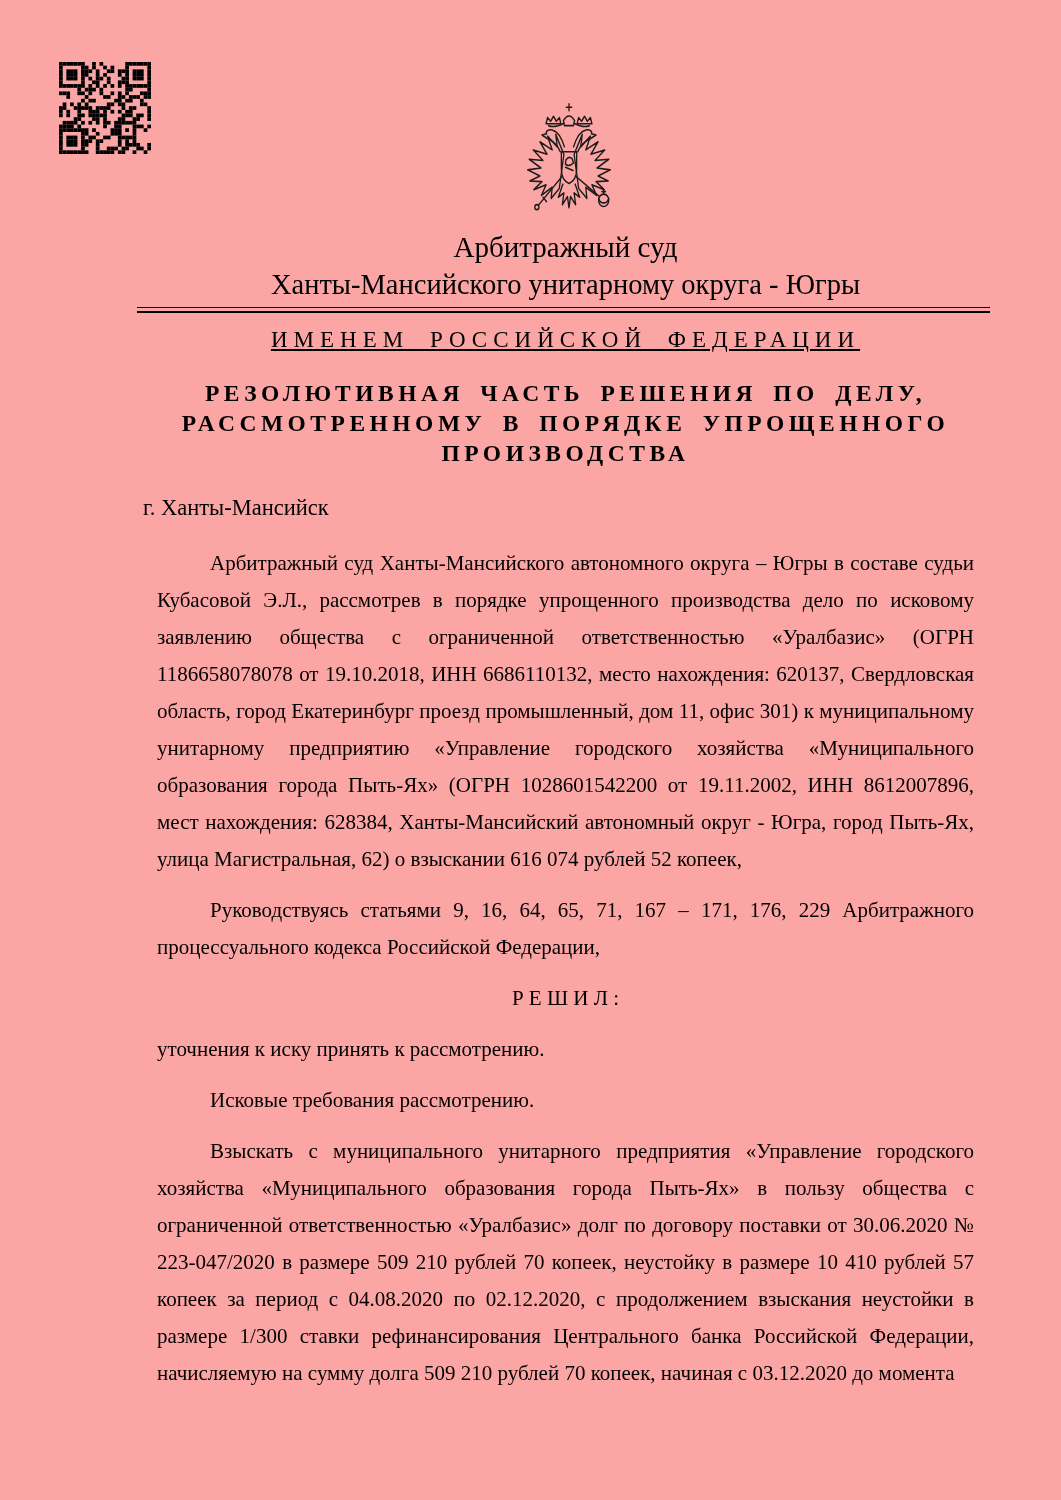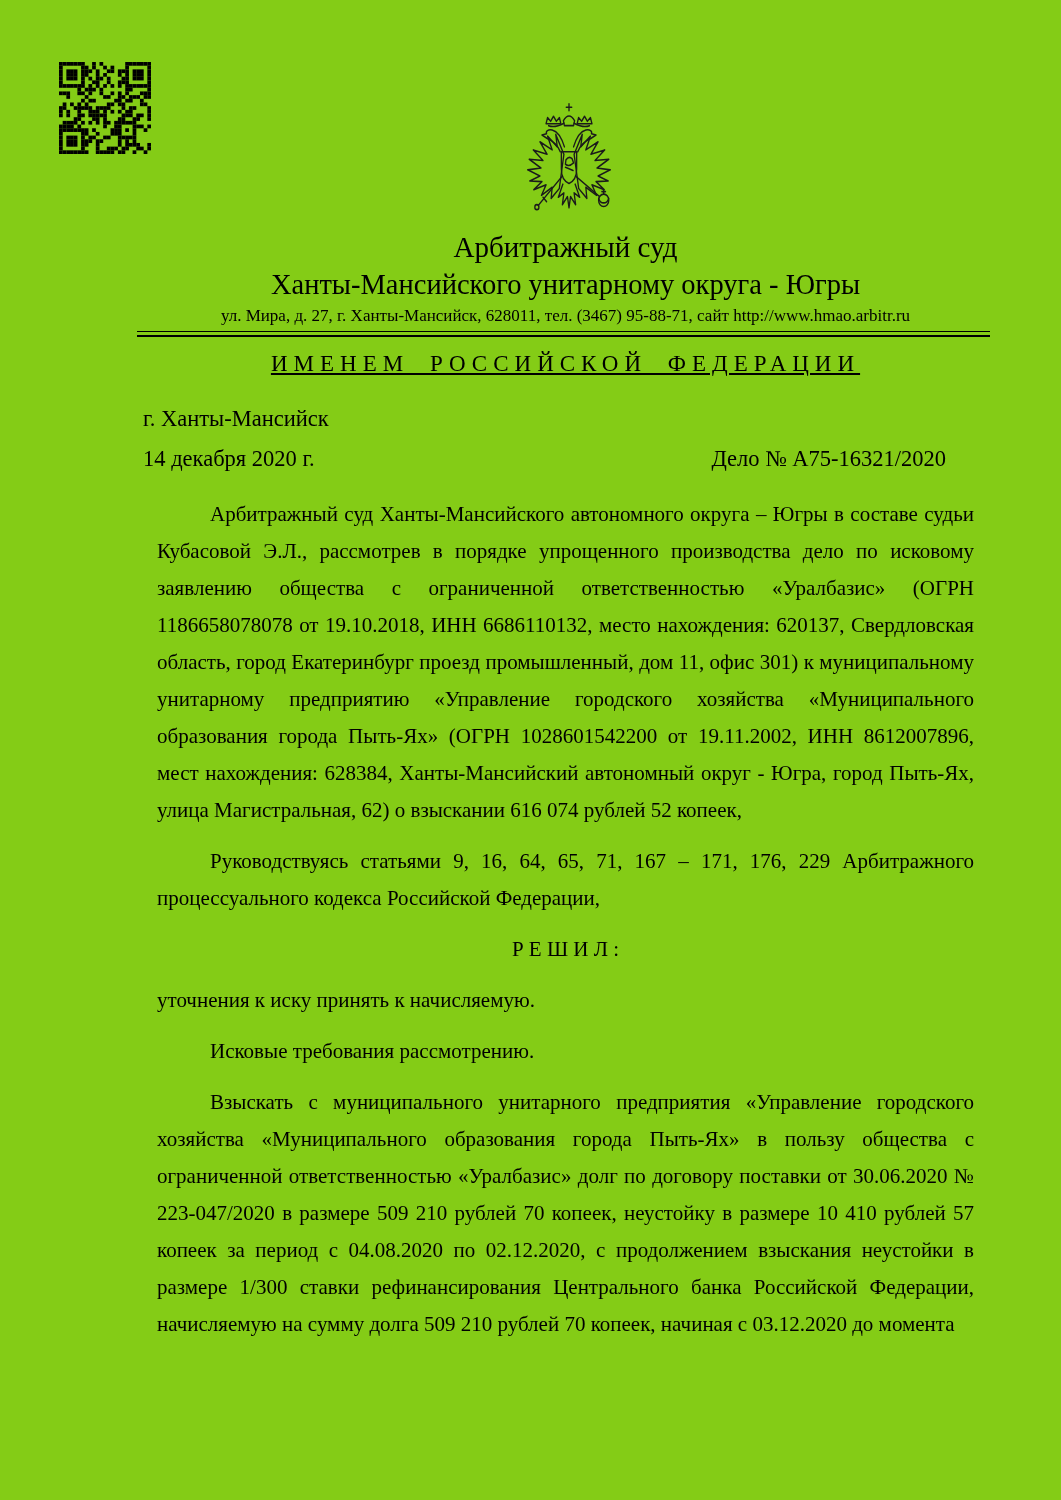--- a/index.html
+++ b/index.html
@@ -1,21 +1,21 @@
 <!DOCTYPE html>
 <html lang="ru"><head>
 <meta charset="utf-8">
 <style>
   html,body{margin:0;padding:0;}
   body{
     width:1061px;height:1500px;background:#ffffff;position:relative;
     font-family:"Liberation Serif","DejaVu Serif",serif;color:#000;
     overflow:hidden;
   }
-  .page{position:absolute;inset:0;background:#84cc16;}
+  .page{position:absolute;inset:0;background:#fca5a5;}
   .qr{position:absolute;left:59px;top:62px;width:92px;height:92px;}
   .emblem{position:absolute;left:518px;top:102px;width:102px;height:112px;}
   .content{position:absolute;left:143px;top:0;width:845px;}
   .court1{margin-top:228px;text-align:center;font-size:29px;line-height:38px;}
   .court2{text-align:center;font-size:28.5px;line-height:37px;}
   .addr{text-align:center;font-size:17px;line-height:22px;margin-top:2px;white-space:nowrap;}
   .rule{margin-top:4px;margin-left:-6px;margin-right:-2px;height:3px;
         border-top:1.5px solid #000;border-bottom:2.5px solid #000;}
   .imenem{margin-top:12px;text-align:center;font-size:23px;letter-spacing:6px;word-spacing:9px;line-height:30px;text-decoration:underline;}
   .doctitle{margin-top:23px;text-align:center;font-weight:bold;font-size:23.5px;
@@ -370,30 +370,26 @@
     <path d="M43.5 59.5 L20 83 M24.5 76.5 L28 80"></path>
     <circle cx="18.5" cy="84.5" r="2"></circle>
     <path d="M56.5 59.5 L80 76"></path>
     <circle cx="84" cy="79" r="5"></circle>
     <path d="M79.2 77.5 A5 5 0 0 0 88.8 77.5 M84 74 V70.5 M82.2 72 H85.8"></path>
   </svg>
 
   <div class="content">
     <div class="court1">Арбитражный суд</div>
     <div class="court2">Ханты-Мансийского унитарному округа - Югры</div>
-    <div class="addr">ул. Мира, д. 27, г. Ханты-Мансийск, 628011, тел. (3467) 95-88-71, сайт http://www.hmao.arbitr.ru</div>
     <div class="rule"></div>
     <div class="imenem">ИМЕНЕМ РОССИЙСКОЙ ФЕДЕРАЦИИ</div>
+    <div class="doctitle">РЕЗОЛЮТИВНАЯ ЧАСТЬ РЕШЕНИЯ ПО ДЕЛУ, РАССМОТРЕННОМУ В ПОРЯДКЕ УПРОЩЕННОГО ПРОИЗВОДСТВА</div>
     <div class="city">г. Ханты-Мансийск</div>
-    <div class="dateline">
-      <span>14 декабря 2020 г.</span>
-      <span class="case">Дело № А75-16321/2020</span>
-    </div>
     <div class="bodytext">
       <p class="indent">Арбитражный суд Ханты-Мансийского автономного округа – Югры в составе судьи Кубасовой Э.Л., рассмотрев в порядке упрощенного производства дело по исковому заявлению общества с ограниченной ответственностью «Уралбазис» (ОГРН 1186658078078 от 19.10.2018, ИНН 6686110132, место нахождения: 620137, Свердловская область, город Екатеринбург проезд промышленный, дом 11, офис 301) к муниципальному унитарному предприятию «Управление городского хозяйства «Муниципального образования города Пыть-Ях» (ОГРН 1028601542200 от 19.11.2002, ИНН 8612007896, мест нахождения: 628384, Ханты-Мансийский автономный округ - Югра, город Пыть-Ях, улица Магистральная, 62) о взыскании 616 074 рублей 52 копеек,</p>
       <p class="indent">Руководствуясь статьями 9, 16, 64, 65, 71, 167 – 171, 176, 229 Арбитражного процессуального кодекса Российской Федерации,</p>
       <p class="center">Р Е Ш И Л :</p>
-      <p class="plain">уточнения к иску принять к начисляемую.</p>
+      <p class="plain">уточнения к иску принять к рассмотрению.</p>
       <p class="indent">Исковые требования рассмотрению.</p>
       <p class="indent">Взыскать с муниципального унитарного предприятия «Управление городского хозяйства «Муниципального образования города Пыть-Ях» в пользу общества с ограниченной ответственностью «Уралбазис» долг по договору поставки от 30.06.2020 № 223-047/2020 в размере 509 210 рублей 70 копеек, неустойку в размере 10 410 рублей 57 копеек за период с 04.08.2020 по 02.12.2020, с продолжением взыскания неустойки в размере 1/300 ставки рефинансирования Центрального банка Российской Федерации, начисляемую на сумму долга 509 210 рублей 70 копеек, начиная с 03.12.2020 до момента</p>
     </div>
   </div>
 </div>
 
 </body></html>

